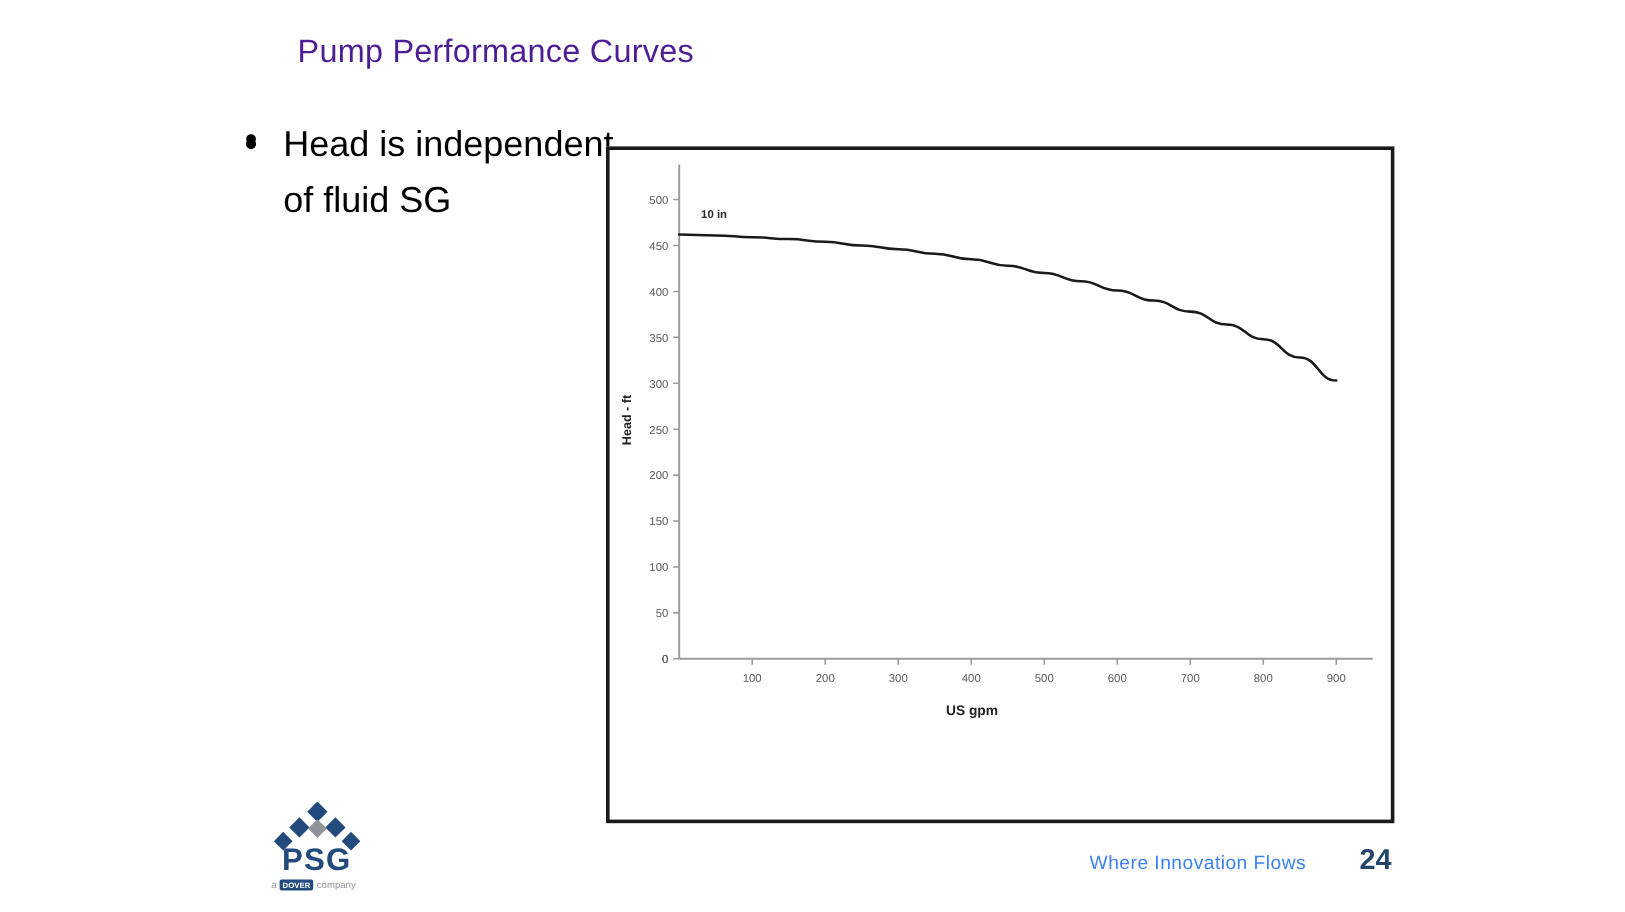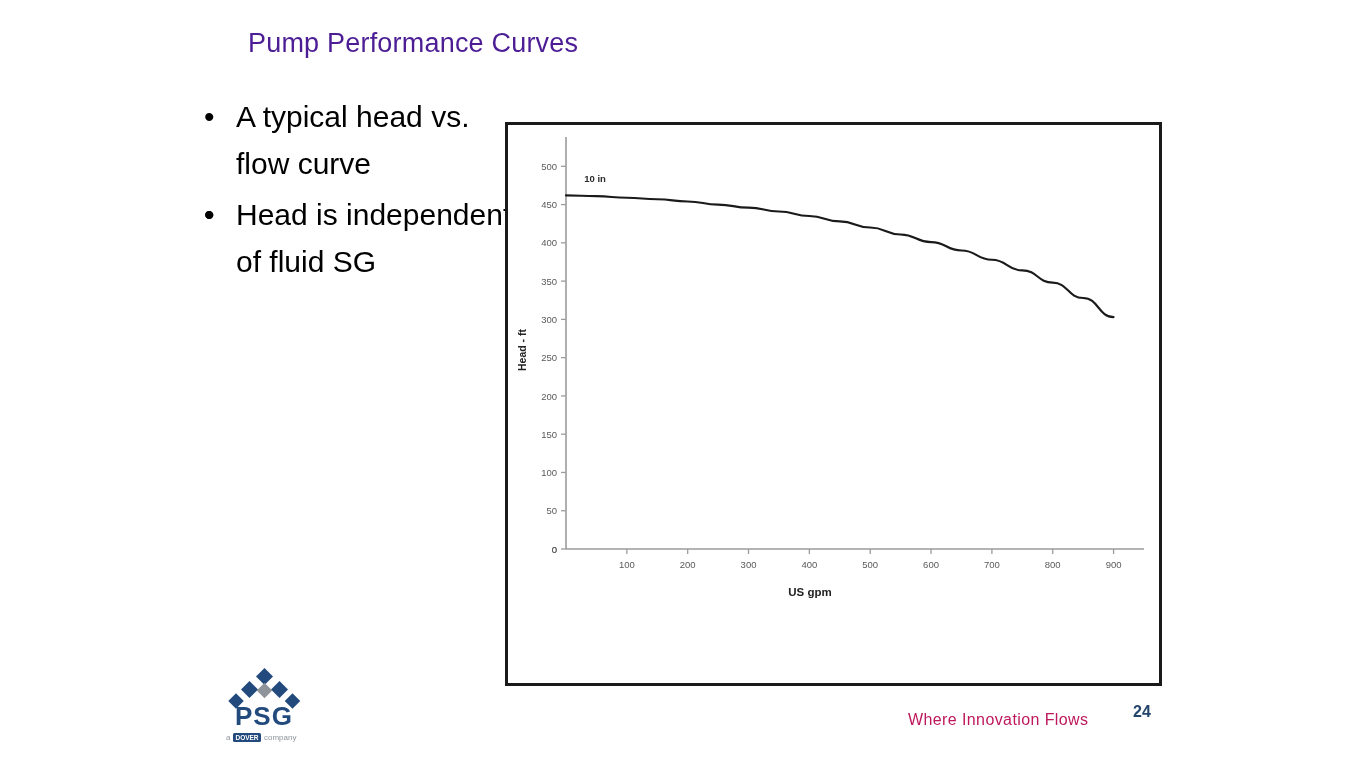--- a/index.html
+++ b/index.html
@@ -76,42 +76,41 @@
     left: 206px;
     top: 668px;
     width: 116px;
     height: 78px;
   }
   #footer-tagline {
     position: absolute;
     left: 908px;
     top: 711px;
     font-size: 16px;
-    color: #be185d;
+    color: #3b82f6;
     letter-spacing: 0.4px;
     white-space: nowrap;
   }
   #slide-number {
     position: absolute;
     left: 1133px;
     top: 703px;
-    font-size: 16px;
+    font-size: 24px;
     font-weight: 700;
     color: #24456b;
   }
 </style>
 </head>
 <body>
 
 <div id="slide-title">Pump Performance Curves</div>
 
 <ul id="bullet-list">
   <li class="bullet-item">
     <span class="bullet-marker">•</span>
-    <span>A typical head vs. flow curve</span>
   </li>
   <li class="bullet-item">
     <span class="bullet-marker">•</span>
   </li>
   <li class="bullet-item">
     <span class="bullet-marker">•</span>
     <span>Head is independent of fluid SG</span>
   </li>
 </ul>
 

